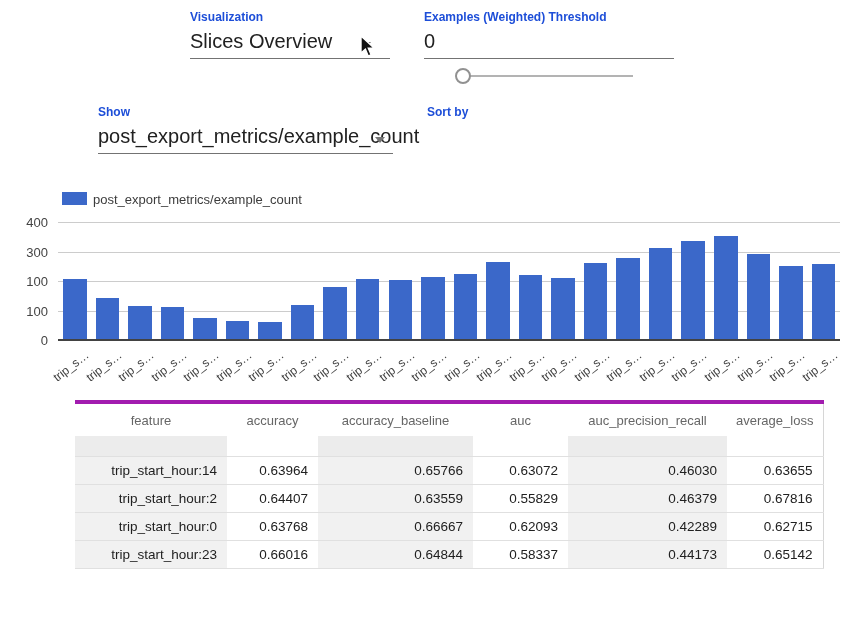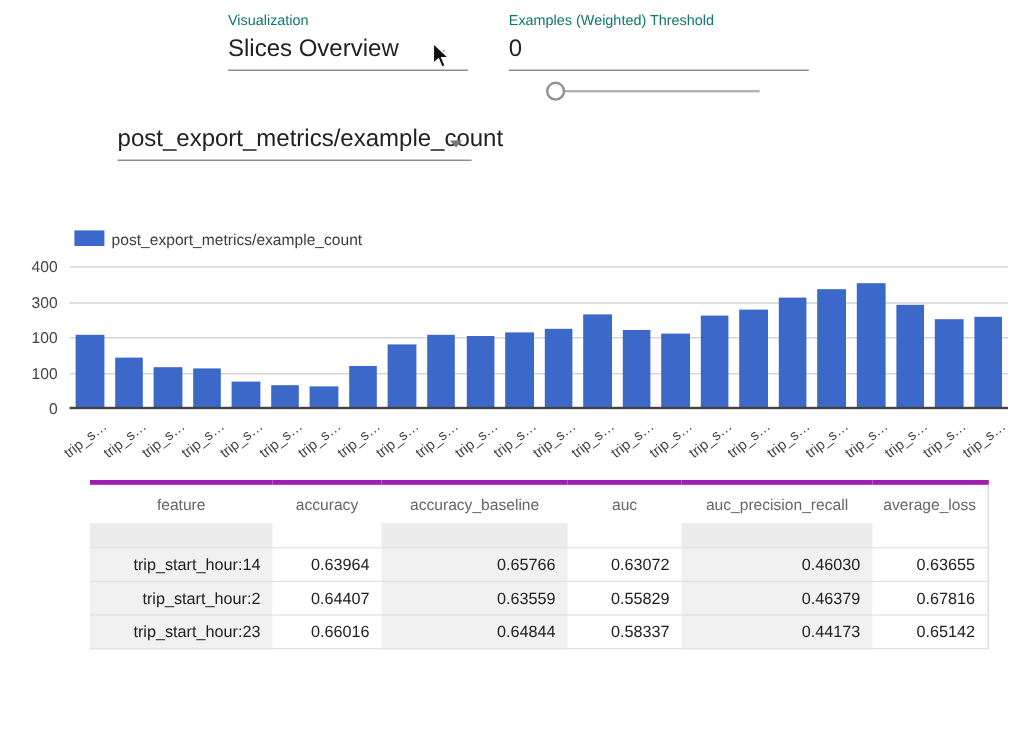--- a/index.html
+++ b/index.html
@@ -4,21 +4,21 @@
 <style>
   html,body{margin:0;padding:0;}
   body{
     width:863px;height:626px;position:relative;overflow:hidden;
     background:#ffffff;
     font-family:"Liberation Sans","DejaVu Sans",sans-serif;
     -webkit-font-smoothing:antialiased;
   }
   
   .control{position:absolute;}
-  .ctl-label{font-size:12px;color:#0f766e;line-height:14px;margin-bottom:6px;}
+  .ctl-label{font-size:12px;color:#1d4ed8;line-height:14px;margin-bottom:6px;font-weight:bold;}
   .ctl-value{font-size:20px;color:#212121;line-height:22px;white-space:nowrap;}
   .ctl-underline{border-bottom:1px solid #737373;position:relative;padding-bottom:6px;}
   .caret{
     position:absolute;bottom:10px;width:0;height:0;
     border-left:5px solid transparent;border-right:5px solid transparent;
     border-top:6px solid #757575;
   }
   
   .slider{position:absolute;left:455px;top:68px;width:178px;height:16px;}
   .slider-track{position:absolute;left:8px;right:0;top:7px;height:2px;background:#b3b3b3;}
@@ -75,27 +75,29 @@
     <span class="ctl-value">0</span>
   </div>
 </div>
 
 <div class="slider">
   <div class="slider-track"></div>
   <div class="slider-handle"></div>
 </div>
 
 <div class="control" style="left:98px;top:105px;width:295px;">
+  <div class="ctl-label">Show</div>
   <div class="ctl-underline">
     <span class="ctl-value">post_export_metrics/example_count</span>
     <span class="caret" style="right:8px;"></span>
   </div>
 </div>
 
 <div class="control" style="left:427px;top:105px;width:291px;">
+  <div class="ctl-label">Sort by</div>
 </div>
 
 <div class="legend">
   <span class="legend-swatch" id="legend-swatch" style="background: rgb(59, 104, 201);"></span>
   <span class="legend-text">post_export_metrics/example_count</span>
 </div>
 
 <div id="plot">
   <div id="grid-layer">
       <div class="gridline" style="top: 88.5px;"></div>
@@ -203,20 +205,28 @@
       </tr>
       <tr class="data-row">
         <td class="shade">trip_start_hour:2</td>
         <td>0.64407</td>
         <td class="shade">0.63559</td>
         <td>0.55829</td>
         <td class="shade">0.46379</td>
         <td>0.67816</td>
       </tr>
       <tr class="data-row">
+        <td class="shade">trip_start_hour:0</td>
+        <td>0.63768</td>
+        <td class="shade">0.66667</td>
+        <td>0.62093</td>
+        <td class="shade">0.42289</td>
+        <td>0.62715</td>
+      </tr>
+      <tr class="data-row">
         <td class="shade">trip_start_hour:23</td>
         <td>0.66016</td>
         <td class="shade">0.64844</td>
         <td>0.58337</td>
         <td class="shade">0.44173</td>
         <td>0.65142</td>
       </tr>
     </tbody>
 </table>
 

